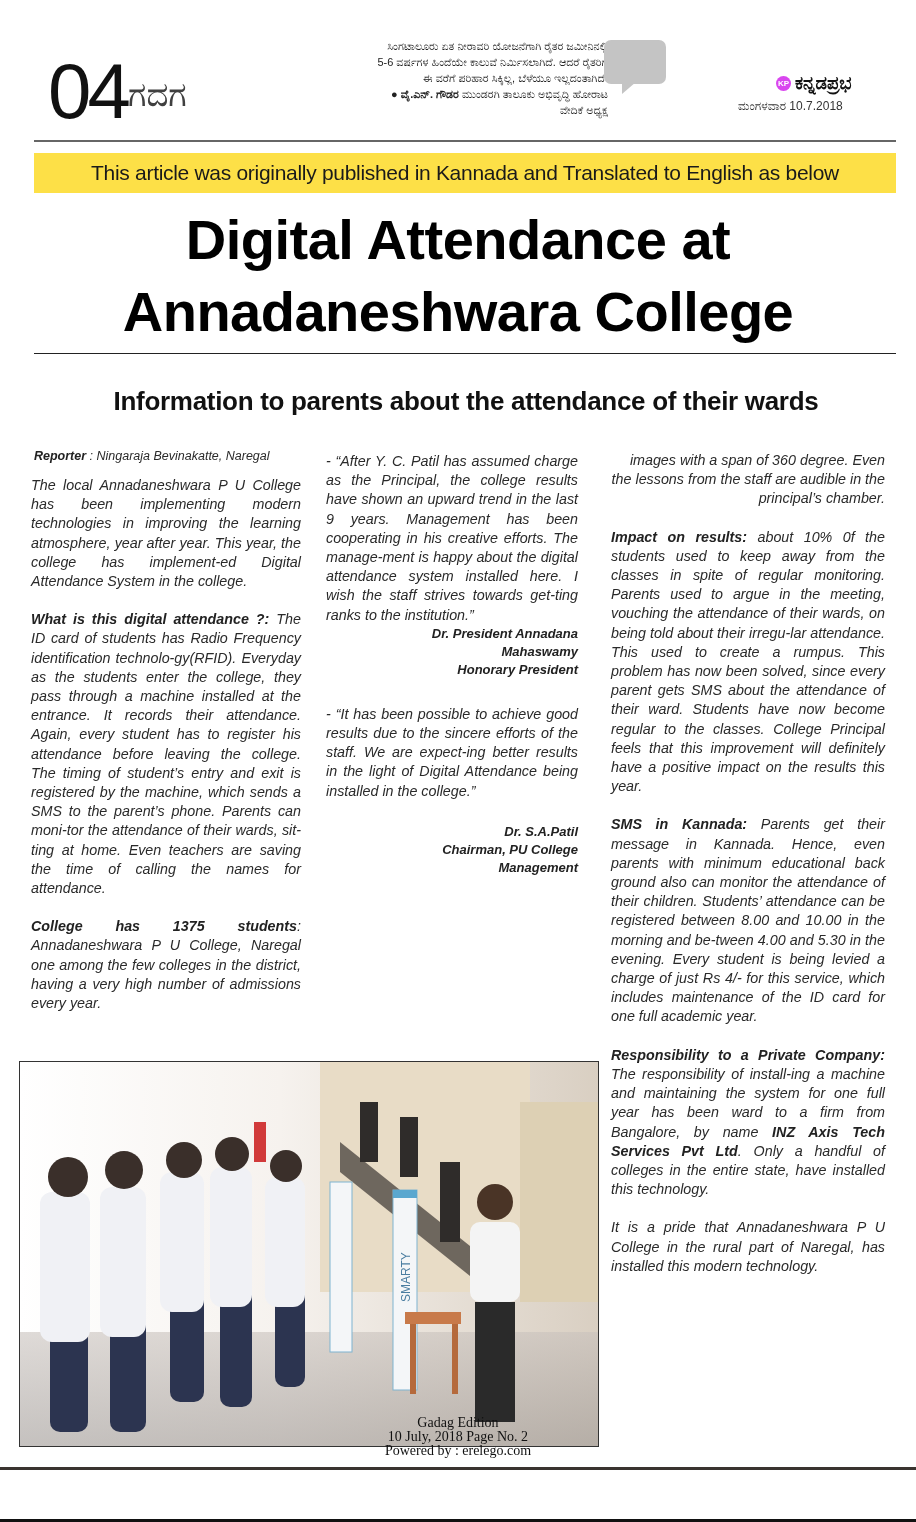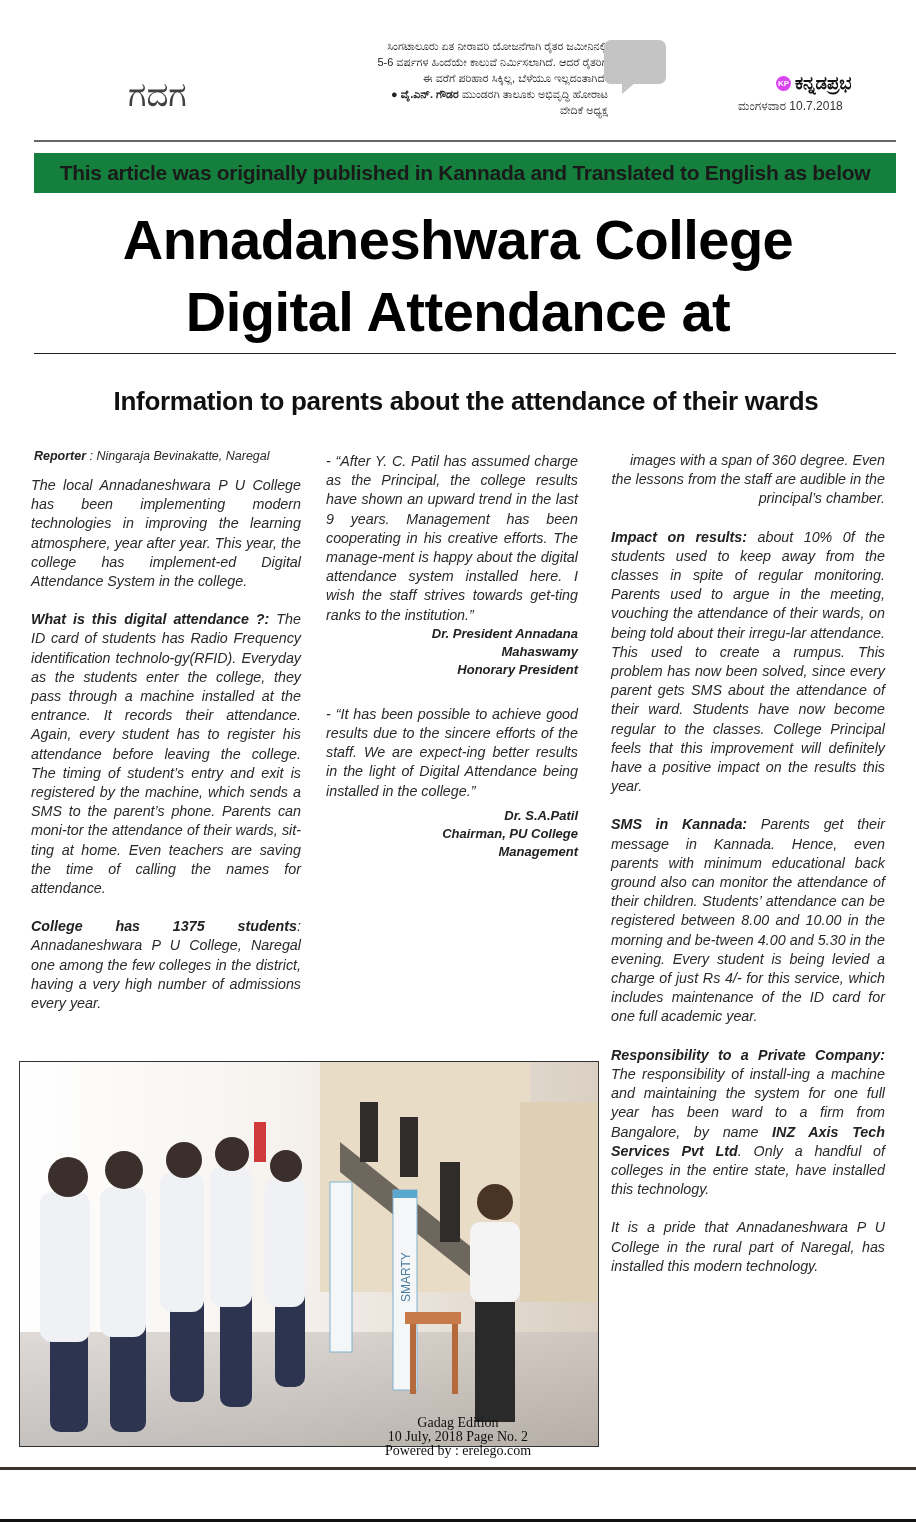--- a/index.html
+++ b/index.html
@@ -12,21 +12,21 @@
   .teaser { position: absolute; left: 290px; top: 38px; width: 318px; text-align: right; font-size: 11px; line-height: 16px; color: #222; }
   .teaser b { font-weight: bold; }
   .bubble { position: absolute; left: 604px; top: 40px; width: 62px; height: 44px; background: #c4c4c4; border-radius: 7px; }
   .bubble::after { content: ""; position: absolute; left: 18px; top: 42px; width: 0; height: 0; border-left: 0 solid transparent; border-right: 14px solid transparent; border-top: 12px solid #c4c4c4; }
   .brand { position: absolute; left: 776px; top: 73px; font-size: 18px; font-weight: bold; color: #111; display: flex; align-items: center; gap: 4px; }
   .brand-logo { width: 15px; height: 15px; border-radius: 50%; background: #d946ef; color: #fff; font-size: 8px; line-height: 15px; text-align: center; font-weight: bold; }
   .masthead-date { position: absolute; left: 738px; top: 99px; font-size: 12px; color: #333; }
   .masthead-rule { position: absolute; left: 34px; top: 140px; width: 862px; height: 2px; background: #666; }
 
   
-  .banner { position: absolute; left: 34px; top: 153px; width: 862px; height: 40px; background: #15803d; color: #1a1a1a; font-size: 21px; line-height: 40px; text-align: center; letter-spacing: -0.3px; font-weight: bold; }
+  .banner { position: absolute; left: 34px; top: 153px; width: 862px; height: 40px; background: #fde047; color: #1a1a1a; font-size: 21px; line-height: 40px; text-align: center; letter-spacing: -0.3px; }
 
   .headline { position: absolute; left: 0; top: 204px; width: 916px; text-align: center; font-size: 56px; line-height: 72px; font-weight: bold; color: #000; letter-spacing: -0.5px; }
   .headline-rule { position: absolute; left: 34px; top: 353px; width: 862px; height: 1px; background: #222; }
   .subhead { position: absolute; left: 0; top: 384px; width: 932px; text-align: center; font-size: 26px; line-height: 34px; font-weight: bold; color: #111; letter-spacing: -0.3px; }
 
   
   .col { position: absolute; font-size: 14.3px; line-height: 19.2px; color: #2a2a2a; text-align: justify; font-style: italic; }
   .col p { margin: 0; }
   .col .gap { height: 19px; }
   .col b { font-weight: bold; color: #222; }
@@ -42,20 +42,21 @@
 
   
   .footer-rule { position: absolute; left: 0; top: 1467px; width: 916px; height: 3px; background: #3a3430; }
   .footer { position: absolute; left: 0; top: 1416px; width: 916px; text-align: center; font-family: "Liberation Serif", serif; font-size: 14px; line-height: 14px; color: #111; }
   .footer-bottom { position: absolute; left: 0; top: 1519px; width: 916px; height: 3px; background: #111; }
 </style>
 </head>
 <body>
 
 <div class="masthead">
+  <div class="page-num">04</div>
   <div class="edition-kn">ಗದಗ</div>
 
   <div class="teaser">
     <div>ಸಿಂಗಟಾಲೂರು ಏತ ನೀರಾವರಿ ಯೋಜನೆಗಾಗಿ ರೈತರ ಜಮೀನಿನಲ್ಲಿ</div>
     <div>5-6 ವರ್ಷಗಳ ಹಿಂದೆಯೇ ಕಾಲುವೆ ನಿರ್ಮಿಸಲಾಗಿದೆ. ಆದರೆ ರೈತರಿಗೆ</div>
     <div>ಈ ವರೆಗೆ ಪರಿಹಾರ ಸಿಕ್ಕಿಲ್ಲ, ಬೆಳೆಯೂ ಇಲ್ಲದಂತಾಗಿದೆ.</div>
     <div>
       <span>● </span><b>ವೈ.ಎನ್. ಗೌಡರ</b>
       <span>ಮುಂಡರಗಿ ತಾಲೂಕು ಅಭಿವೃದ್ಧಿ ಹೋರಾಟ</span>
     </div>
@@ -68,22 +69,22 @@
     <span class="brand-logo">KP</span>
     <span>ಕನ್ನಡಪ್ರಭ</span>
   </div>
   <div class="masthead-date">ಮಂಗಳವಾರ 10.7.2018</div>
   <div class="masthead-rule"></div>
 </div>
 
 <div class="banner">This article was originally published in Kannada and Translated to English as below</div>
 
 <div class="headline">
+  <div>Digital Attendance at</div>
   <div>Annadaneshwara College</div>
-  <div>Digital Attendance at</div>
 </div>
 <div class="headline-rule"></div>
 <div class="subhead">Information to parents about the attendance of their wards</div>
 
 <div class="col col1">
   <div class="reporter">
     <b>Reporter</b><span> : Ningaraja Bevinakatte, Naregal</span>
   </div>
   <p>The local Annadaneshwara P U College has been implementing modern technologies in improving the learning atmosphere, year after year. This year, the college has implement-ed Digital Attendance System in the college.</p>
   <div class="gap"></div>
@@ -94,21 +95,21 @@
 
 <div class="col col2">
   <p>- “After Y. C. Patil has assumed charge as the Principal, the college results have shown an upward trend in the last 9 years. Management has been cooperating in his creative efforts. The manage-ment is happy about the digital attendance system installed here. I wish the staff strives towards get-ting ranks to the institution.”</p>
   <div class="sig">
     <div>Dr. President Annadana</div>
     <div>Mahaswamy</div>
     <div>Honorary President</div>
   </div>
   <div class="gap" style="height:26px"></div>
   <p>- “It has been possible to achieve good results due to the sincere efforts of the staff. We are expect-ing better results in the light of Digital Attendance being installed in the college.”</p>
-  <div class="sig" style="margin-top:6px">
+  <div class="sig" style="margin-top:22px">
     <div>Dr. S.A.Patil</div>
     <div>Chairman, PU College</div>
     <div>Management</div>
   </div>
   <div class="gap" style="height:27px"></div>
 </div>
 
 <div class="col col3">
   <p style="text-align:right">images with a span of 360 degree. Even the lessons from the staff are audible in the principal’s chamber.</p>
   <div class="gap"></div>

